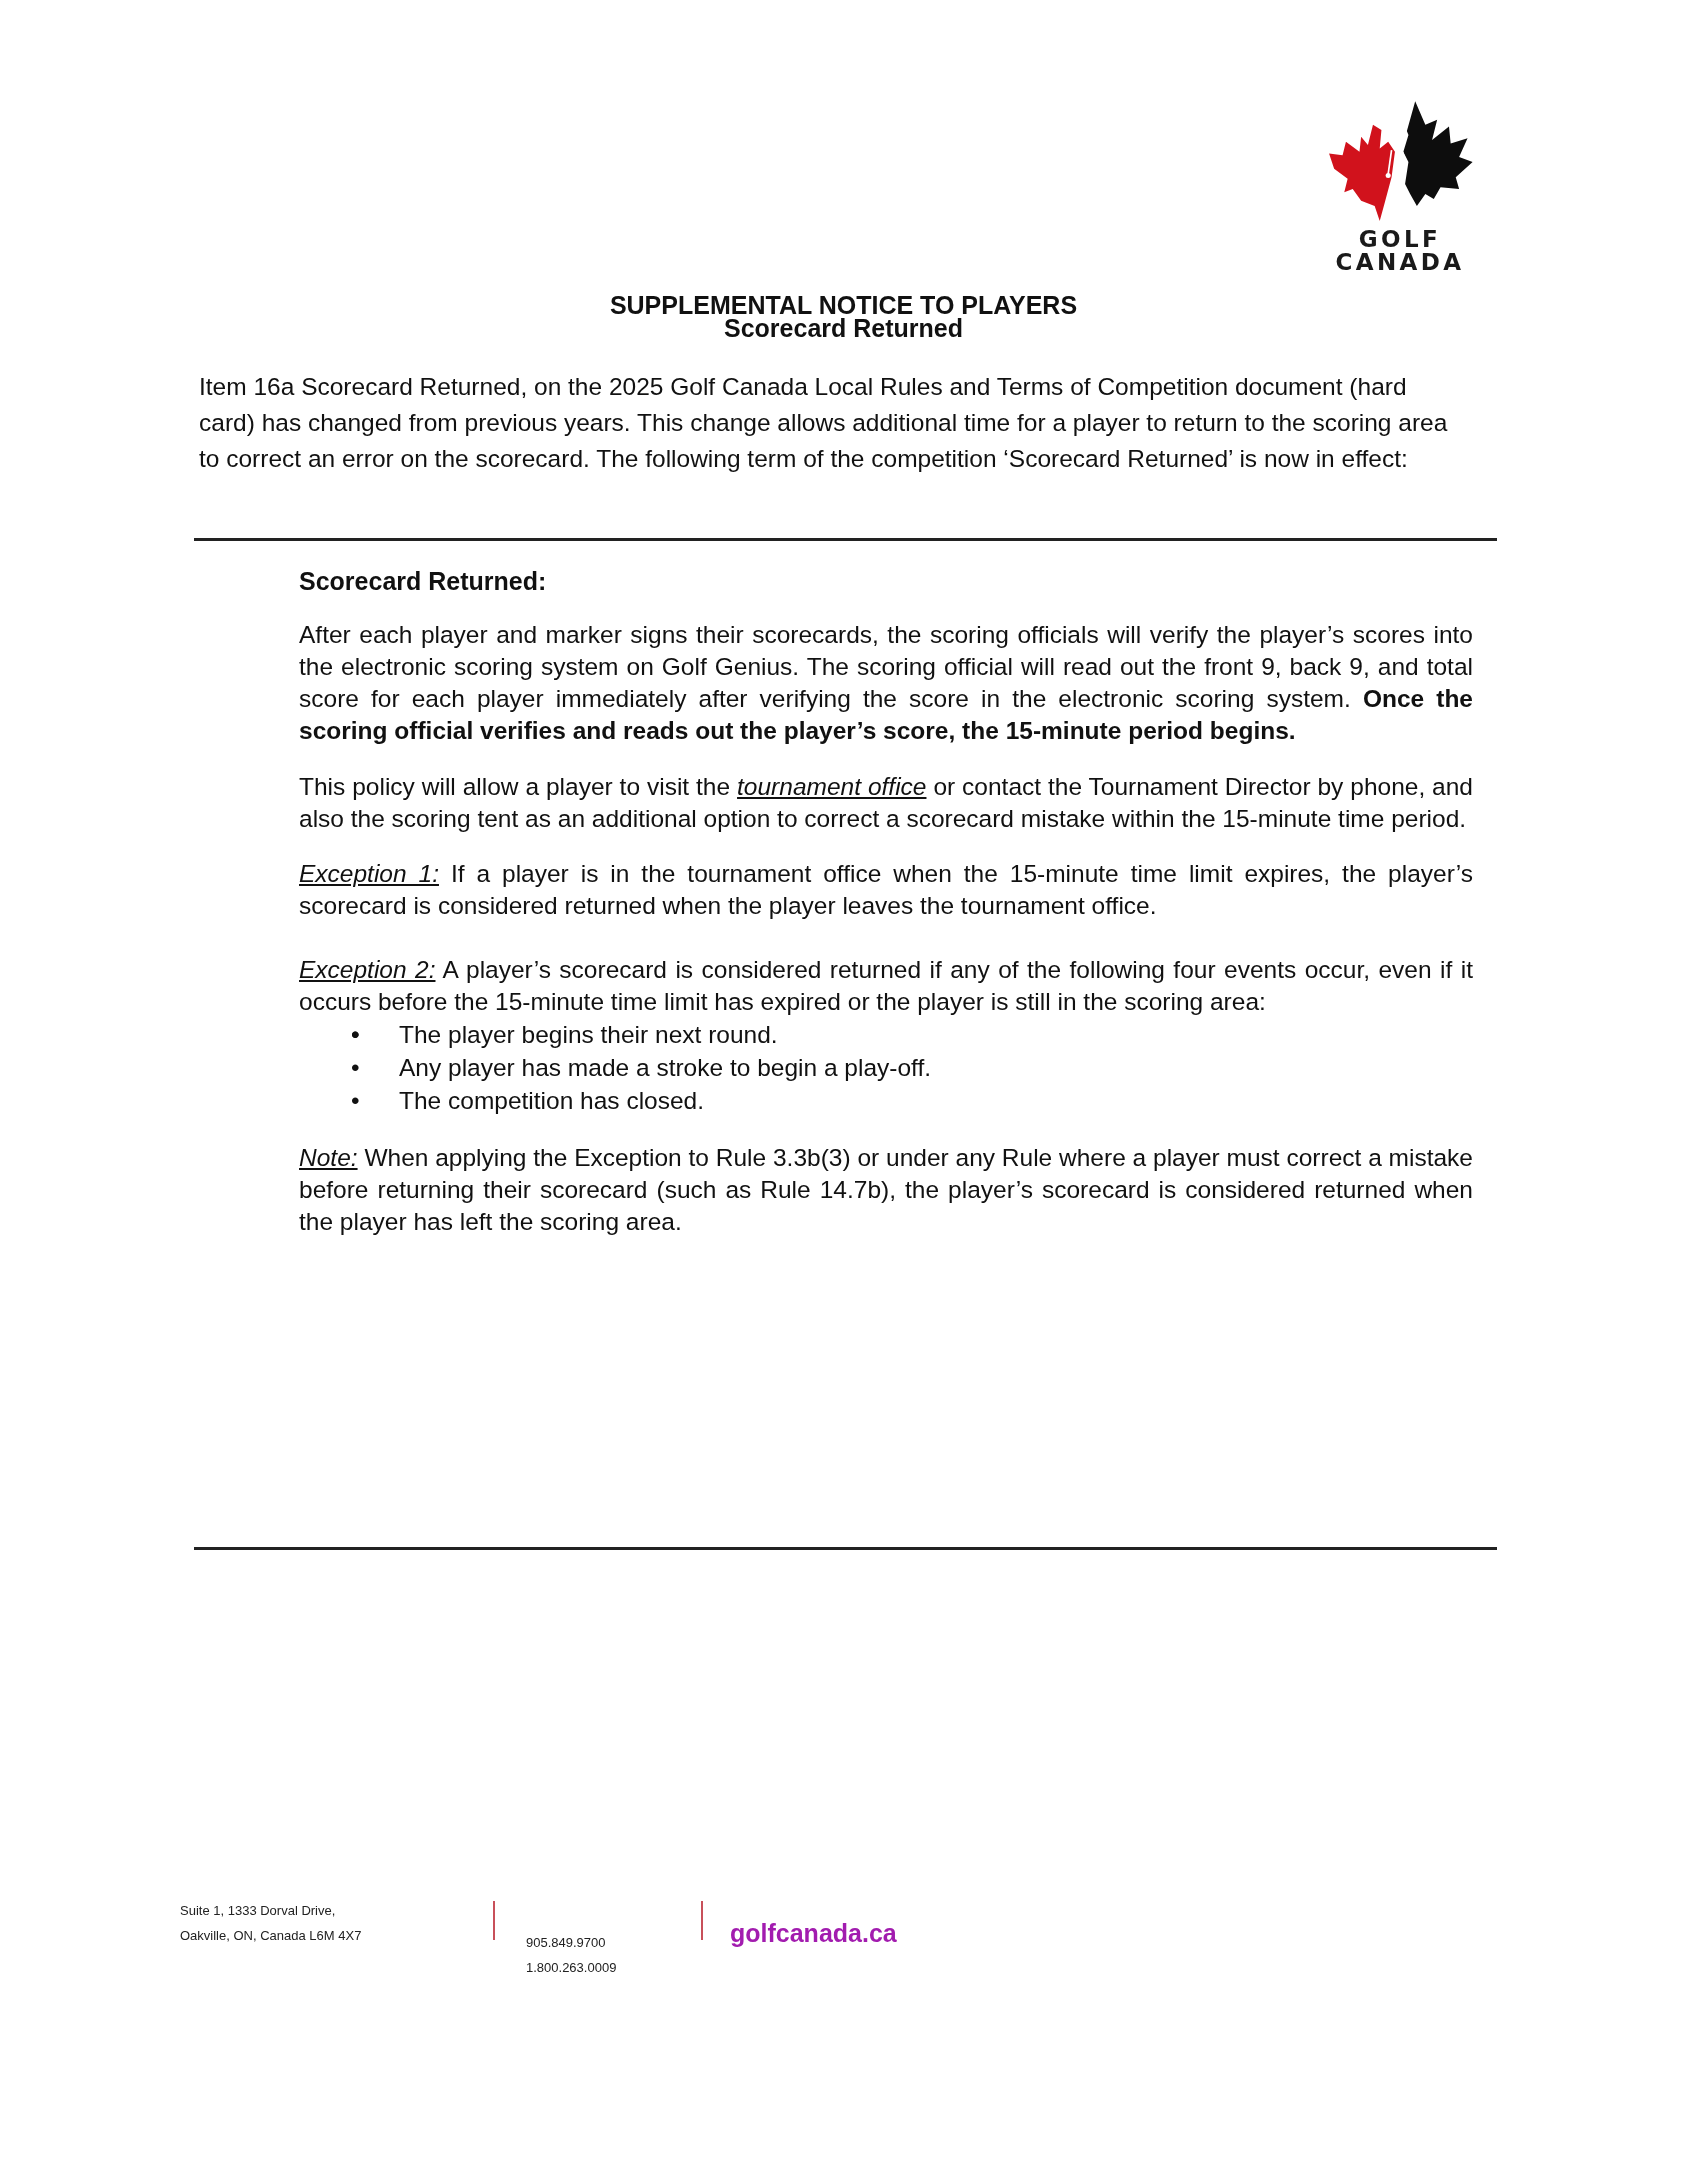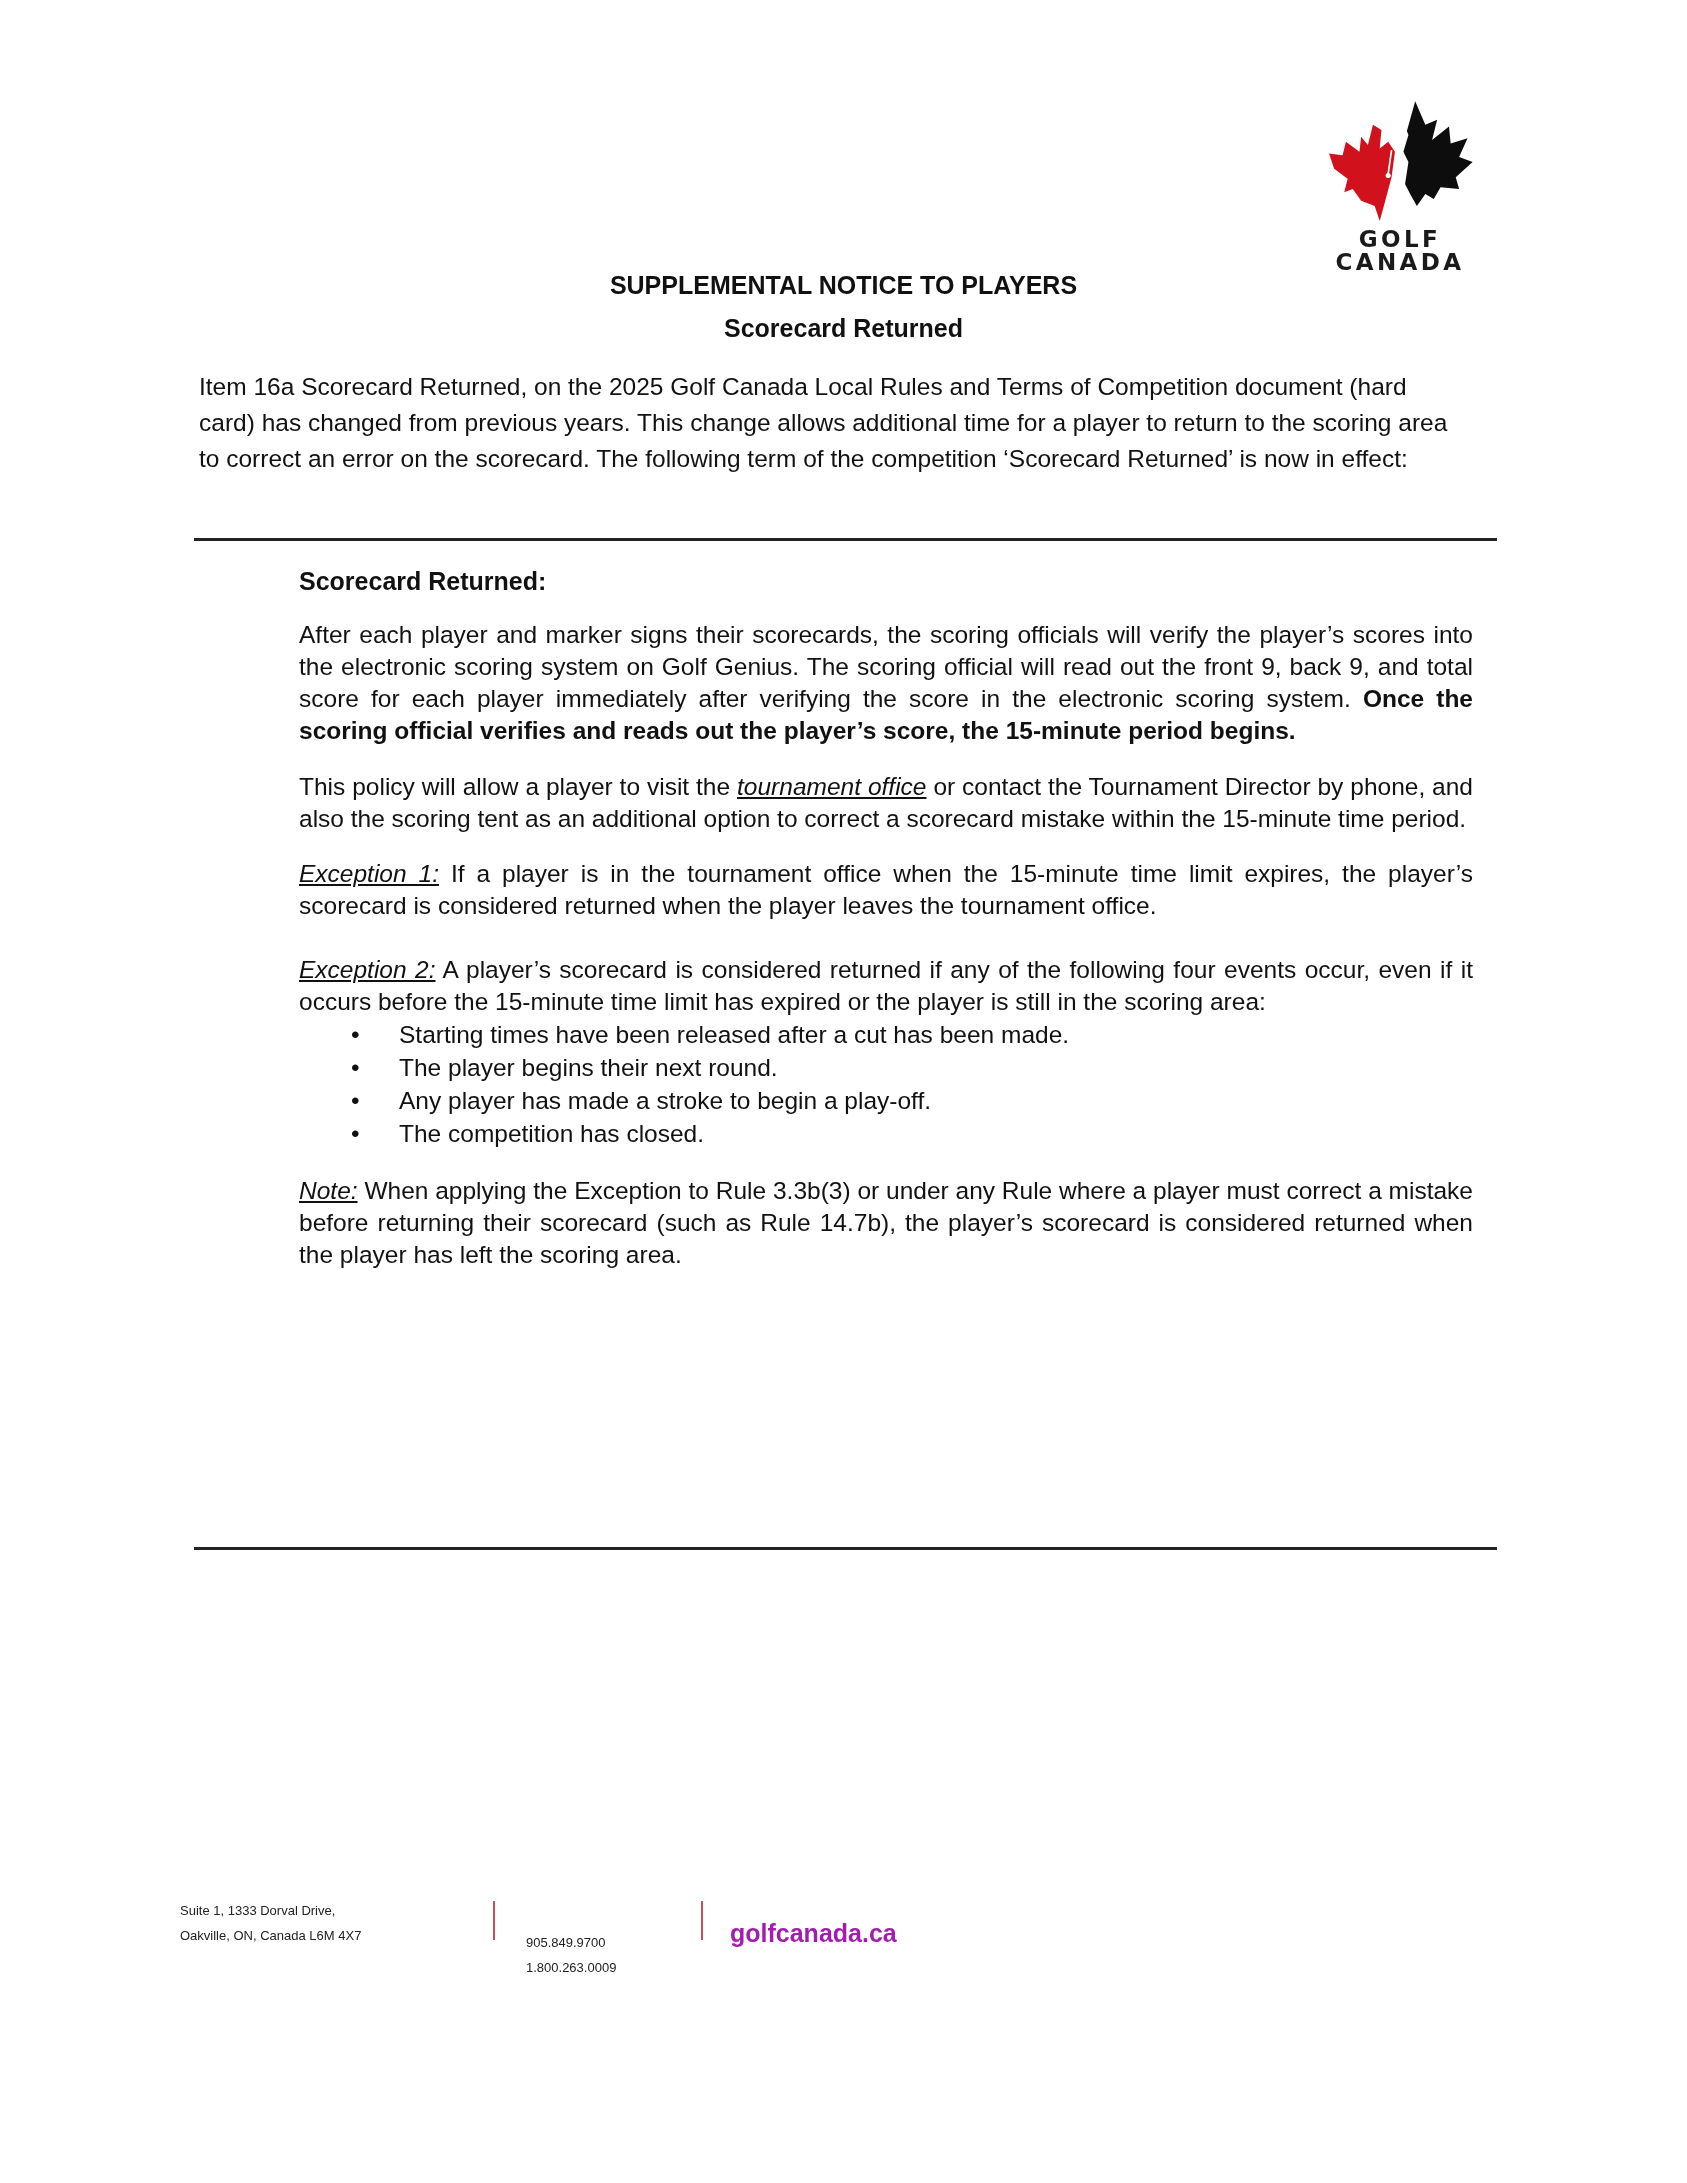--- a/index.html
+++ b/index.html
@@ -9,21 +9,21 @@
   .logo { position: absolute; left: 1324px; top: 101px; width: 152px; height: 177px; }
   .logo svg { position: absolute; left: 0; top: 0; }
   .logo .logo-text { position: absolute; left: 0; width: 152px; text-align: center;
          font-family: "DejaVu Sans", sans-serif; font-weight: bold; color: #1a1a1a;
          font-size: 23px; letter-spacing: 3.4px; line-height: 23.6px; }
   .logo .lt1 { top: 127px; }
   .logo .lt2 { top: 150px; }
 
   .title { position: absolute; left: 0; width: 1687px; text-align: center;
            font-weight: bold; font-size: 25px; line-height: 30px; }
-  .title.t1 { top: 270px; }
+  .title.t1 { top: 290px; }
   .title.t2 { top: 313px; }
 
   .intro { position: absolute; left: 199px; top: 369px; width: 1269px;
            font-size: 24.5px; line-height: 36px; text-align: left; }
 
   .rule { position: absolute; left: 194px; width: 1303px; height: 2.5px; background: #222; }
   .rule.r1 { top: 538px; }
   .rule.r2 { top: 1547px; }
 
   .box { position: absolute; left: 299px; top: 565px; width: 1174px;
@@ -85,21 +85,21 @@
 
   <p class="gap">
     <span class="u">Exception 1:</span><span> If a player is in the tournament office when the 15-minute time limit expires, the player’s scorecard is considered returned when the player leaves the tournament office.</span>
   </p>
 
   <p>
     <span class="u">Exception 2:</span><span> A player’s scorecard is considered returned if any of the following four events occur, even if it occurs before the 15-minute time limit has expired or the player is still in the scoring area:</span>
   </p>
 
   <ul>
-    <li><span class="bullet">•</span><span>Starting times have been released after a cut has been made.</span></li>
+    <li><span class="bullet">•</span></li>
     <li><span class="bullet">•</span><span>The player begins their next round.</span></li>
     <li><span class="bullet">•</span><span>Any player has made a stroke to begin a play-off.</span></li>
     <li><span class="bullet">•</span><span>The competition has closed.</span></li>
   </ul>
 
   <p>
     <span class="u">Note:</span><span> When applying the Exception to Rule 3.3b(3) or under any Rule where a player must correct a mistake before returning their scorecard (such as Rule 14.7b), the player’s scorecard is considered returned when the player has left the scoring area.</span>
   </p>
 </div>
 

